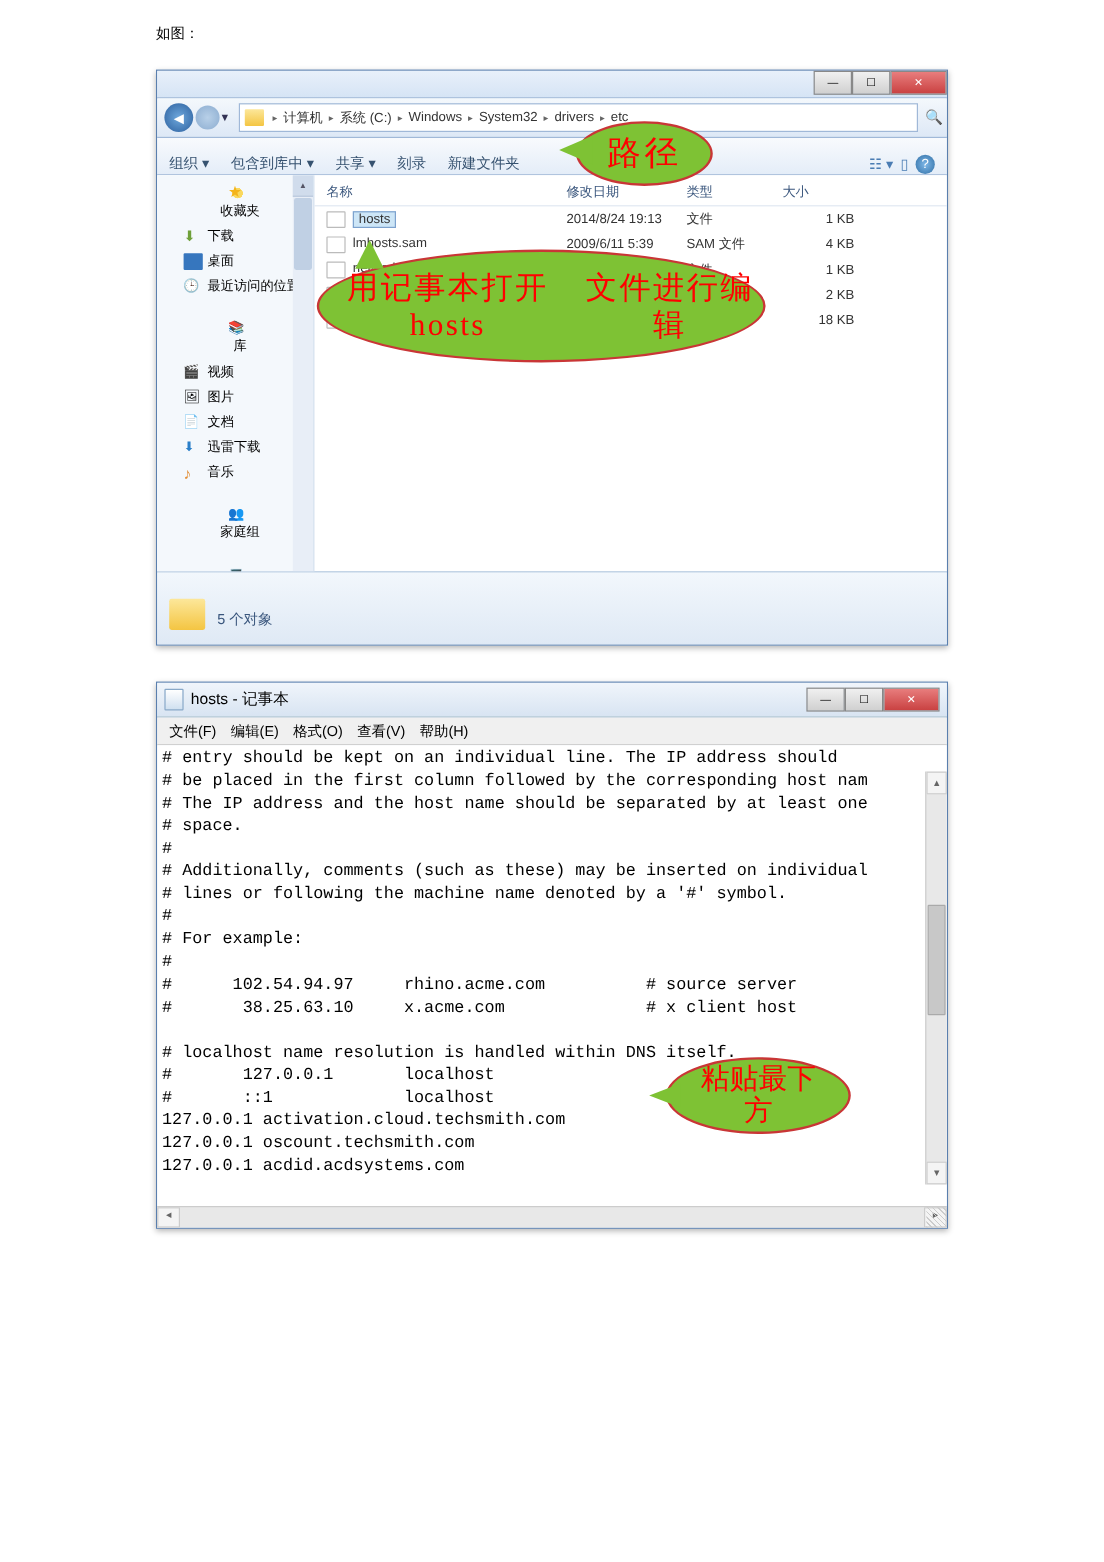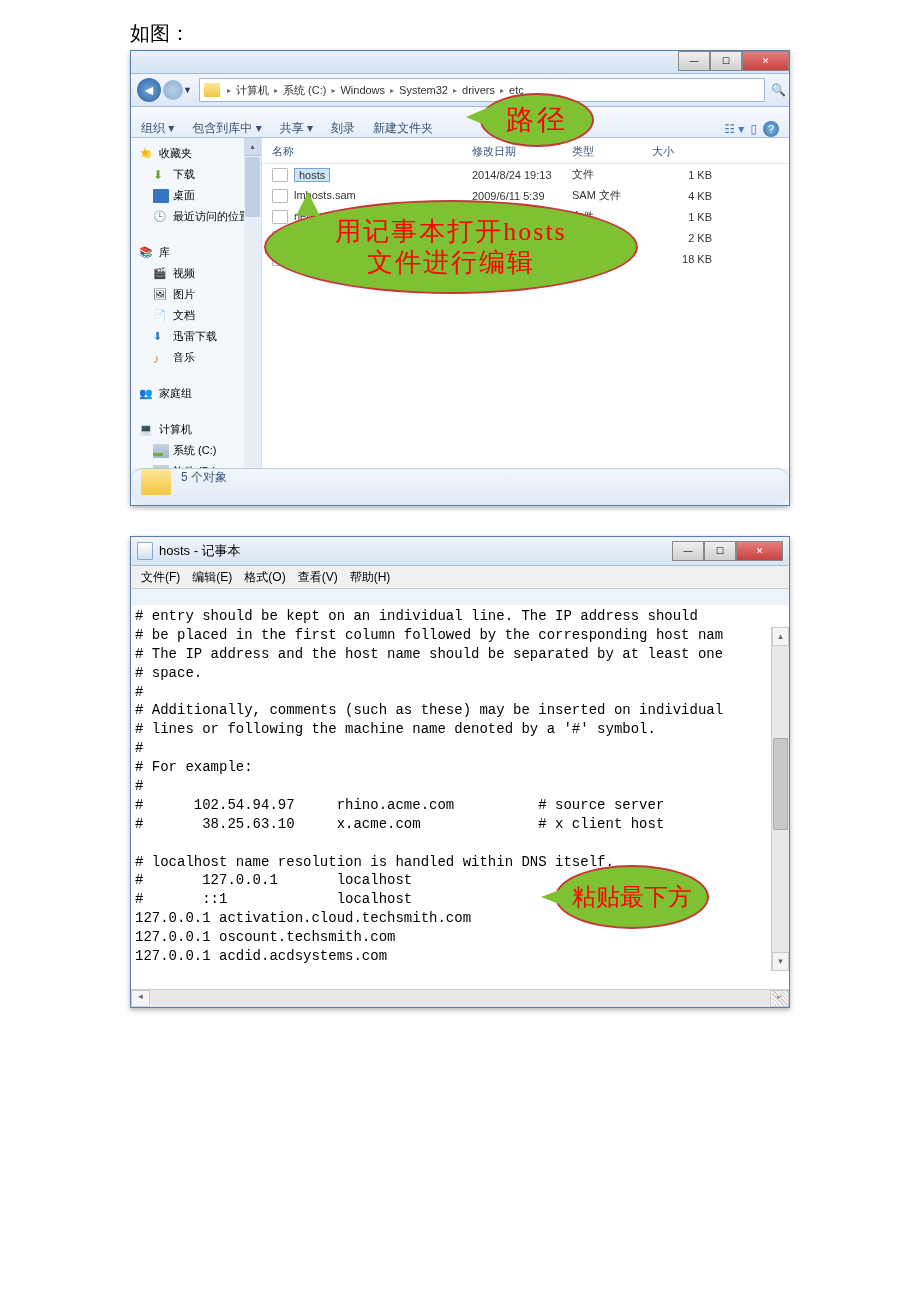--- a/index.html
+++ b/index.html
@@ -1,17 +1,17 @@
 <!DOCTYPE html>
 <html><head>
 <meta charset="utf-8">
 <style>
 body { margin:0; font-family:"Microsoft YaHei","SimSun",sans-serif; background:#fff; font-size:12px; }
 .page { padding:20px 130px; width:920px; box-sizing:border-box; }
-.intro { font-size:20px; margin-bottom:3px; font-family:"SimSun"; }
+.intro { font-size:12px; margin-bottom:21px; font-family:"SimSun"; }
 
 .window { border:1px solid #5a7fae; background:#ecf3fb; box-shadow:0 2px 5px rgba(0,0,0,0.3); position:relative; }
 .titlebar { height:22px; background:linear-gradient(#e8f0fa,#d6e4f5); border-bottom:1px solid #a0b8d8; position:relative; display:flex; justify-content:flex-end; align-items:flex-start; }
 .win-ctrl { display:flex; }
 .win-btn { width:30px; height:18px; border:1px solid #888; display:flex; align-items:center; justify-content:center; font-size:9px; }
 .win-min { background:linear-gradient(#f0f0f0,#d0d0d0); }
 .win-max { background:linear-gradient(#f0f0f0,#d0d0d0); }
 .win-close { background:linear-gradient(#e87d7d,#c94141); color:#fff; width:45px; }
 
 .navbar { height:32px; background:linear-gradient(#f4f8fc,#dde8f6); border-bottom:1px solid #a0b8d8; display:flex; align-items:center; position:relative; }
@@ -29,21 +29,21 @@
 .tool-right { margin-left:auto; display:flex; align-items:center; gap:6px; }
 .view-btn { display:flex; align-items:center; color:#4a7cb3; }
 .help-circle { width:16px; height:16px; border-radius:50%; background:radial-gradient(#7fb8e8,#2e6da4); color:#fff; display:flex; align-items:center; justify-content:center; font-size:11px; }
 
 .explorer-body { display:flex; background:#fff; height:330px; }
 .sidebar { width:130px; border-right:1px solid #d4dfee; background:#f4f8fc; overflow:hidden; position:relative; }
 .sb-scroll { position:absolute; right:0; top:0; bottom:0; width:17px; background:#e8eef7; }
 .sb-scroll-up { height:17px; background:#d0dcec; border-bottom:1px solid #b8c8dc; text-align:center; font-size:8px; color:#556; line-height:17px; }
 .sb-thumb { background:#c0d0e4; height:60px; margin:1px; border-radius:2px; }
 .sb-group { padding:5px 0 10px 8px; border-bottom:0; font-size:11px; }
-.sb-head { display:flex; align-items:center; padding:3px 0; }
+.sb-head { display:flex; align-items:center; padding:3px 0;flex-direction:column; }
 .sb-item { display:flex; align-items:center; padding:3px 0 3px 14px; }
 .ico { width:16px; height:14px; margin-right:4px; display:inline-block; }
 .ico-star { background:radial-gradient(circle,#f9d85e 40%,transparent 42%); position:relative; }
 .ico-star::before { content:"★"; color:#f4b41a; font-size:13px; position:absolute; left:0; top:-2px; }
 .ico-dl::before { content:"⬇"; color:#6fa03a; font-size:12px; }
 .ico-desk { background:#3676be; border-radius:1px; }
 .ico-recent::before { content:"🕒"; font-size:11px; }
 .ico-lib::before { content:"📚"; font-size:11px; }
 .ico-vid::before { content:"🎬"; font-size:11px; }
 .ico-img::before { content:"🖼"; font-size:11px; }
@@ -63,44 +63,44 @@
 .col-size { width:60px; }
 .file-row { display:flex; padding:3px 0 3px 10px; font-size:11px; color:#333; align-items:center; }
 .file-ico { width:14px; height:12px; border:1px solid #bbb; background:#fff; margin-right:6px; border-radius:1px; }
 .file-row .col-name { display:flex; align-items:flex-start; }
 .file-row .col-size { text-align:right; padding-right:10px; }
 .selected { background:#cde6f7; border:1px solid #7da2ce; }
 
 .callout { position:absolute; background:#7ec234; border:2px solid #c93636; border-radius:50%; display:flex; align-items:center; justify-content:center; color:#f00; font-family:"SimSun"; }
 .callout1 { width:110px; height:50px; top:14px; right:170px; font-size:28px; letter-spacing:3px; }
 .callout1::before { content:""; position:absolute; left:-28px; top:10px; border:12px solid transparent; border-right:28px solid #7ec234; }
-.callout2 { width:370px; height:90px; top:62px; left:2px; font-size:26px; flex-direction:column; line-height:1.2; letter-spacing:2px; text-align:center; z-index:5; }
+.callout2 { width:370px; height:90px; top:62px; left:2px; font-size:26px; flex-direction:row; line-height:1.2; letter-spacing:2px; text-align:center; z-index:5; }
 .callout2::before { content:""; position:absolute; left:30px; top:-22px; border:12px solid transparent; border-bottom:24px solid #7ec234; }
 
-.statusbar { height:36px; background:linear-gradient(#f2f7fc,#dfe9f5); border-top:1px solid #b8cce0; display:flex; align-items:flex-start; padding:0 10px;border-radius:13px; }
+.statusbar { height:36px; background:linear-gradient(#f2f7fc,#dfe9f5); border-top:1px solid #b8cce0; display:flex; align-items:flex-end; padding:12px 10px; }
 .sb-folder-big { width:30px; height:26px; background:linear-gradient(#fce79a,#f4c542); border-radius:2px; margin-right:10px; }
 .sb-text { color:#3a567d; font-size:12px; }
 
 
 .notepad { margin-top:30px; }
 .np-titlebar { height:28px; background:linear-gradient(#f0f5fb,#d8e4f2); display:flex; align-items:center; padding:0 6px; font-size:13px; border-bottom:1px solid #a8becc; }
 .np-ico { width:14px; height:16px; background:linear-gradient(#fff,#d0e0f0); border:1px solid #88a8c8; margin-right:6px; border-radius:1px; }
 .np-titlebar .win-ctrl { margin-left:auto; }
 .np-menubar { height:22px; background:#f0f0f0; border-bottom:1px solid #d0d0d0; display:flex; align-items:center; padding:0 4px; font-size:12px; }
 .np-menu { padding:0 6px; }
 .np-content { position:relative; background:#fff; font-family:"NSimSun","Courier New",monospace; font-size:14px; padding:2px 0 2px 4px; line-height:1.35; white-space:pre; overflow:hidden; height:380px; }
 .np-scroll-v { position:absolute; right:0; top:22px; bottom:18px; width:17px; background:#e8e8e8; border-left:1px solid #ccc; }
 .np-scroll-v .arr { height:17px; background:#f4f4f4; text-align:center; font-size:9px; color:#666; line-height:17px; border:1px solid #ccc; }
 .np-scroll-v .thumb { background:#c8c8c8; border:1px solid #aaa; height:90px; margin:1px; border-radius:1px; position:absolute; left:0; right:0; top:110px; }
 .np-scroll-h { height:17px; background:#e8e8e8; border-top:1px solid #ccc; display:flex; }
 .np-scroll-h .arr { width:17px; background:#f4f4f4; text-align:center; font-size:9px; color:#666; border:1px solid #ccc; }
 .np-scroll-h .track { flex:1; position:relative; }
 .np-scroll-h .grip { position:absolute; right:0; width:17px; height:17px; background:repeating-linear-gradient(45deg,#ccc,#ccc 1px,transparent 1px,transparent 3px); }
 
-.callout3 { position:absolute; width:150px; height:60px; right:80px; bottom:60px; font-size:24px; border-radius:50%; z-index:10; flex-direction:row; line-height:1.1;justify-content:center; }
+.callout3 { position:absolute; width:150px; height:60px; right:80px; bottom:60px; font-size:24px; border-radius:50%; z-index:10; flex-direction:column; line-height:1.1;justify-content:center; }
 .callout3::before { content:""; position:absolute; left:-26px; top:20px; border:10px solid transparent; border-right:26px solid #7ec234; }
 </style>
 </head>
 <body>
 
 <div class="page">
   <div class="intro">如图：</div>
 
   <div class="window">
     <div class="titlebar">
@@ -292,21 +292,21 @@
         <div class="win-btn win-close">✕</div>
       </div>
     </div>
     <div class="np-menubar">
       <span class="np-menu">文件(F)</span>
       <span class="np-menu">编辑(E)</span>
       <span class="np-menu">格式(O)</span>
       <span class="np-menu">查看(V)</span>
       <span class="np-menu">帮助(H)</span>
     </div>
-    <div style="position:relative;margin-top:16px;">
+    <div style="position:relative;">
       <div class="np-content"># entry should be kept on an individual line. The IP address should
 # be placed in the first column followed by the corresponding host nam
 # The IP address and the host name should be separated by at least one
 # space.
 #
 # Additionally, comments (such as these) may be inserted on individual
 # lines or following the machine name denoted by a '#' symbol.
 #
 # For example:
 #

